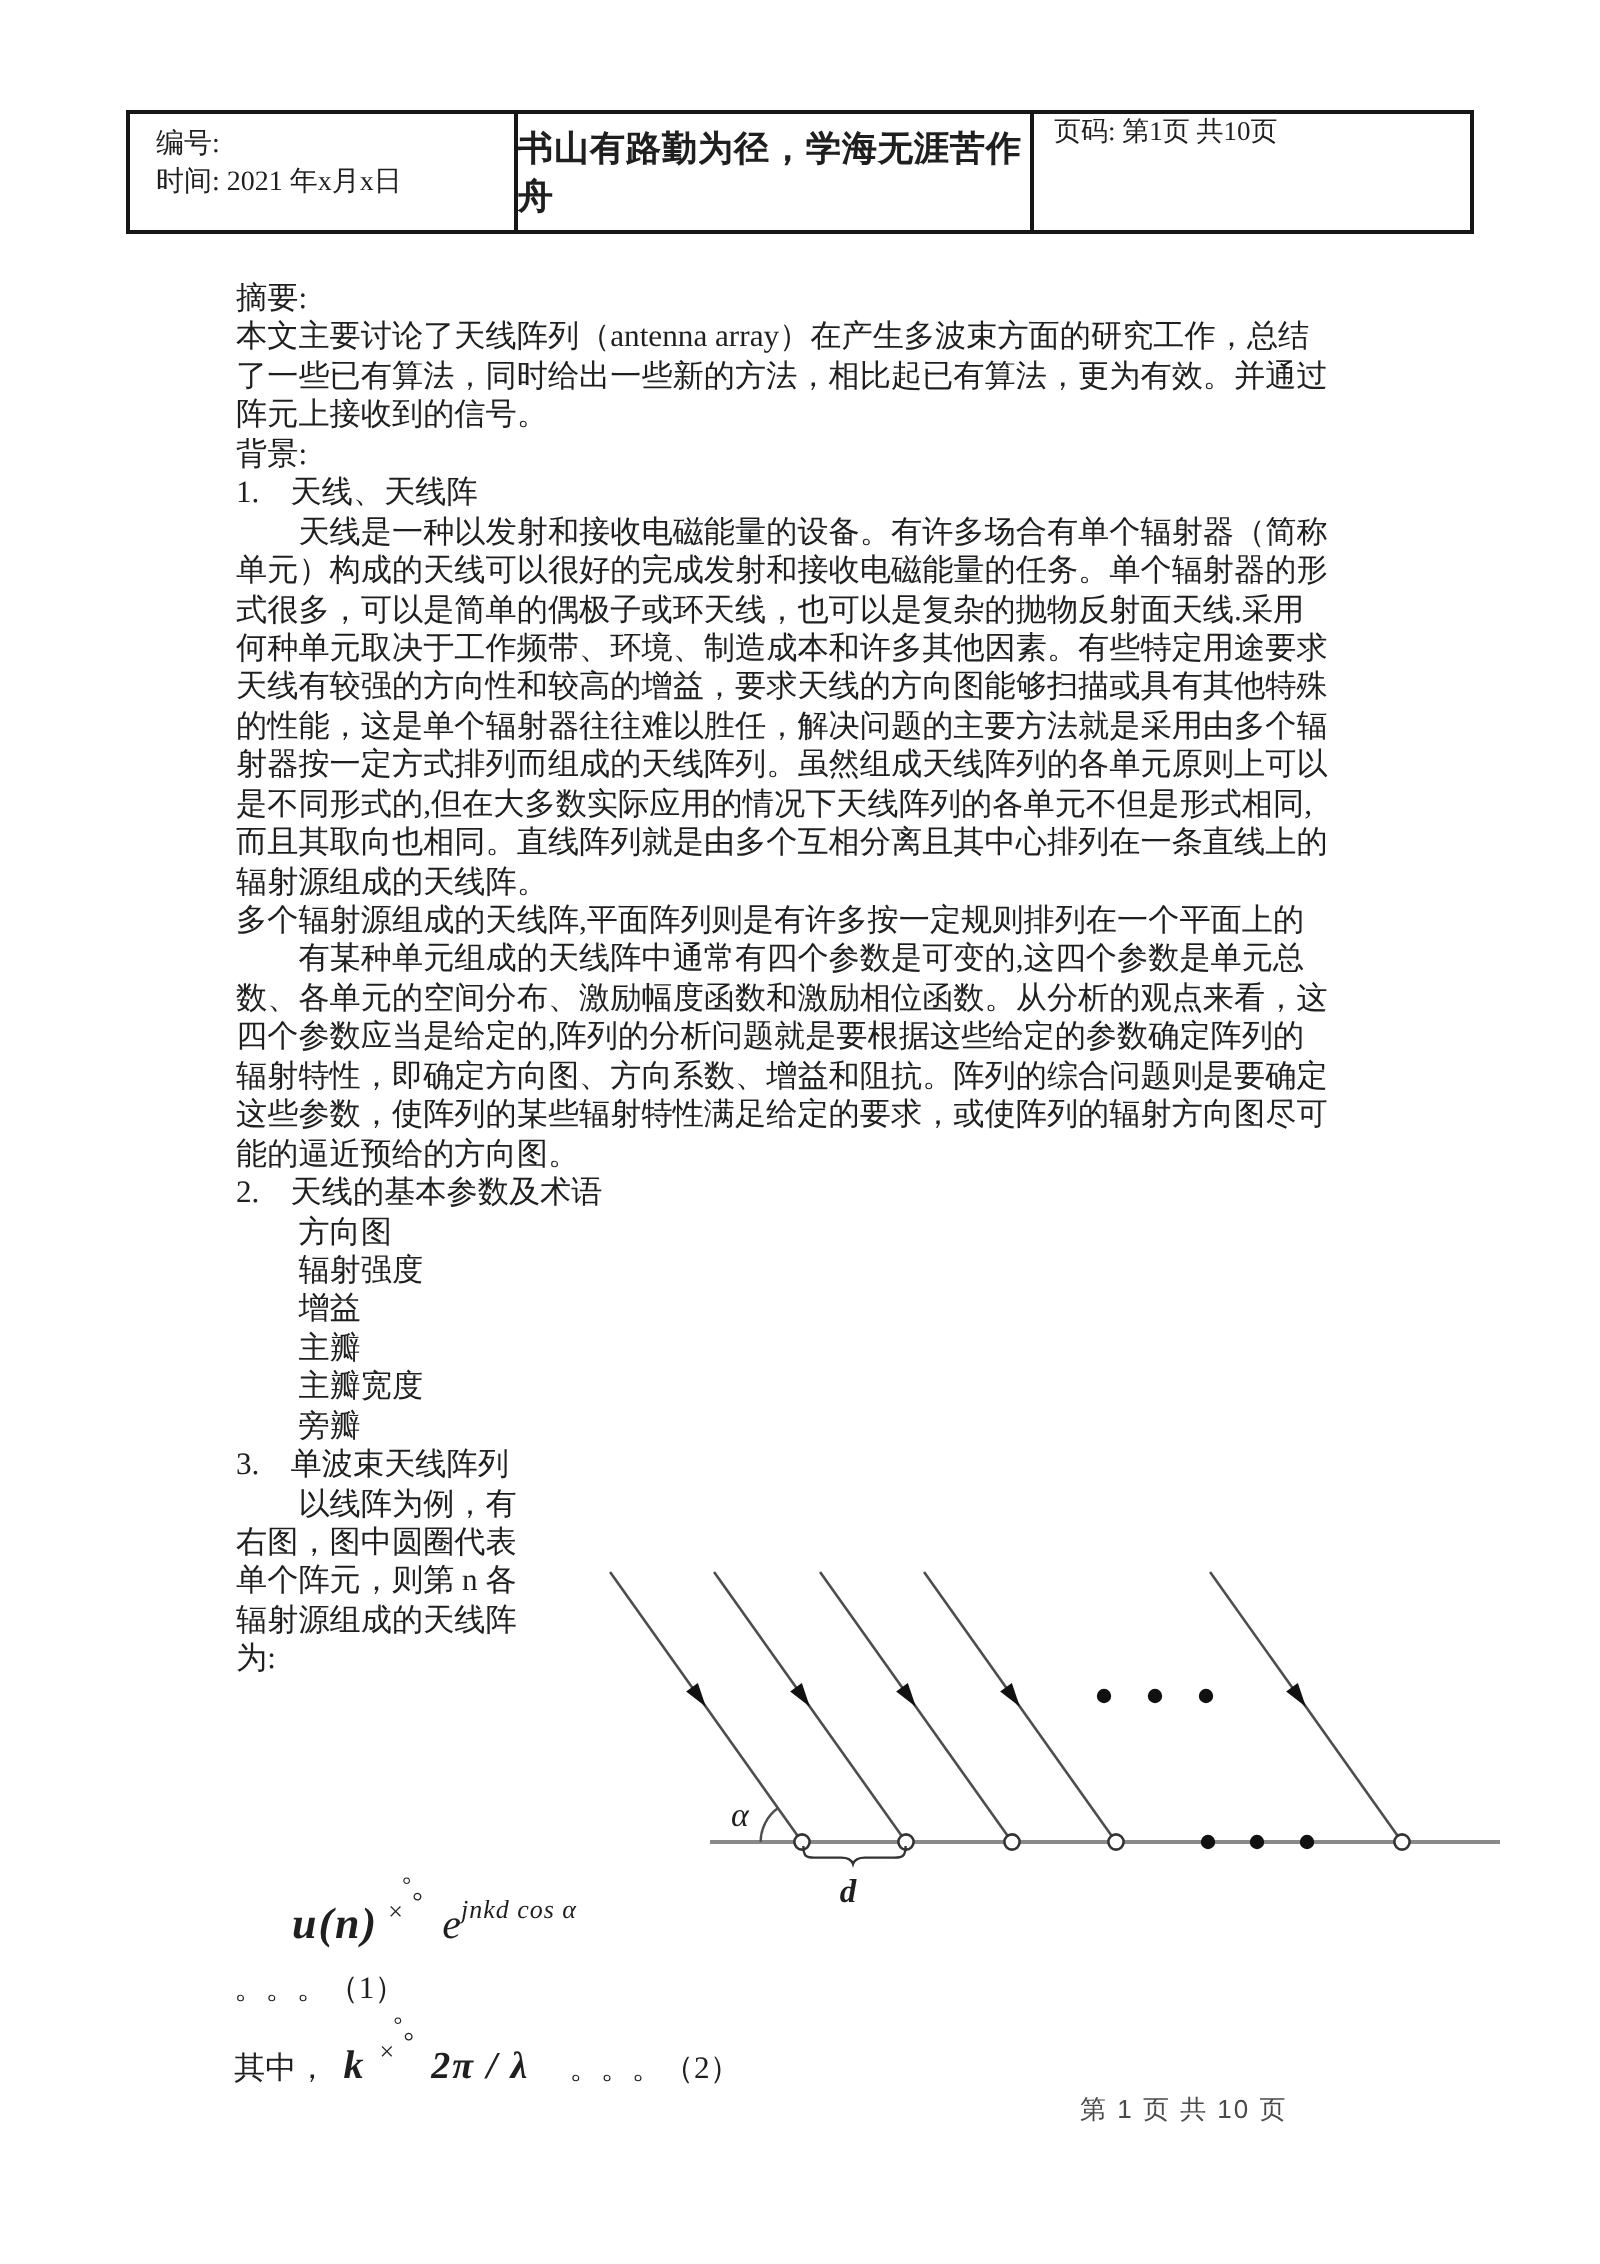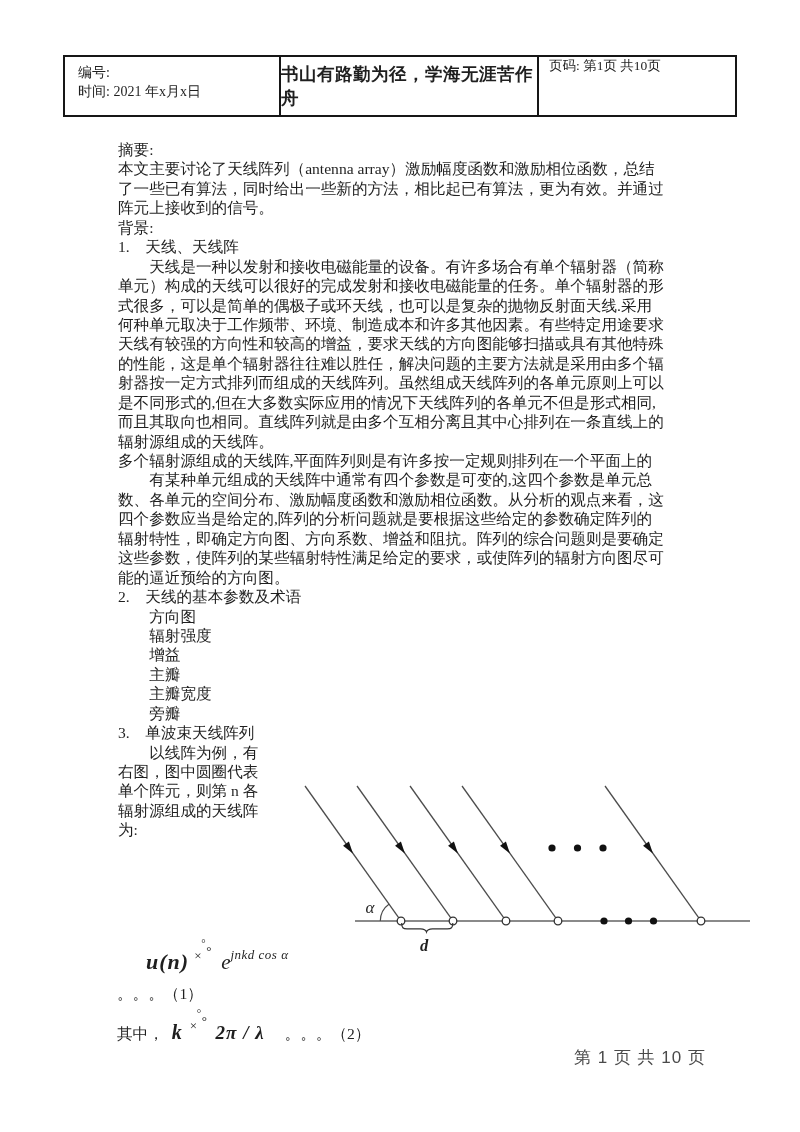--- a/index.html
+++ b/index.html
@@ -8,21 +8,21 @@
     font-family:"Liberation Serif","DejaVu Serif",serif;color:#1f1f1f;
     overflow:hidden;margin:0 auto;
   }
   
   .hdr{
     position:absolute;left:63px;top:55px;width:674px;height:62px;
     display:flex;box-sizing:border-box;border:2px solid #161616;
   }
   .hdr-cell{box-sizing:border-box;}
   .hdr-left{
-    width:216px;padding:7px 0 0 13px;font-size:14px;line-height:18.5px;
+    width:194px;padding:7px 0 0 13px;font-size:14px;line-height:18.5px;
     border-right:2px solid #161616;
   }
   .hdr-mid{
     width:258px;display:flex;align-items:center;justify-content:center;
     font-size:17.5px;font-weight:700;letter-spacing:0.5px;
     border-right:2px solid #161616;
   }
   .hdr-right{
     width:185px;display:flex;padding-left:10px;
     font-size:13.5px;
@@ -44,22 +44,22 @@
   .csym .cr2{position:absolute;left:12px;top:2px;font-size:13px;font-style:normal;font-weight:400;}
   .fnum1{position:absolute;left:117px;top:984px;font-size:15.6px;}
   .formula2{position:absolute;left:117px;top:1011px;font-size:15.6px;}
   .fk{font-style:italic;font-weight:700;font-size:20px;margin:0 3px 0 8px;}
   .frhs{font-style:italic;font-weight:600;font-size:19px;letter-spacing:1px;}
   .fnum2{margin-left:16px;font-size:15.6px;}
   
   .diagram-svg{position:absolute;left:0;top:0;pointer-events:none;}
   
   .footer{
-    position:absolute;left:540px;top:1046px;width:200px;text-align:center;
-    font-size:17px;color:#4a4a4a;letter-spacing:1px;
+    position:absolute;left:540px;top:1046px;width:200px;text-align:left;
+    font-size:13px;color:#4a4a4a;letter-spacing:1px;
     font-family:"Liberation Sans","DejaVu Sans",sans-serif;
   }
 </style>
 </head>
 <body>
 
 <div class="page">
 
   <div class="hdr">
     <div class="hdr-cell hdr-left">
@@ -69,21 +69,21 @@
     <div class="hdr-cell hdr-mid">
       <span>书山有路勤为径，学海无涯苦作舟</span>
     </div>
     <div class="hdr-cell hdr-right">
       <span>页码: 第1页 共10页</span>
     </div>
   </div>
 
   <div class="body-text">
       <div class="bline">摘要:</div>
-      <div class="bline">本文主要讨论了天线阵列（antenna array）激励幅度函数和激励相位函数，总结</div>
+      <div class="bline">本文主要讨论了天线阵列（antenna array）在产生多波束方面的研究工作，总结</div>
       <div class="bline">了一些已有算法，同时给出一些新的方法，相比起已有算法，更为有效。并通过</div>
       <div class="bline">阵元上接收到的信号。</div>
       <div class="bline">背景:</div>
       <div class="bline">1.　天线、天线阵</div>
       <div class="bline">　　天线是一种以发射和接收电磁能量的设备。有许多场合有单个辐射器（简称</div>
       <div class="bline">单元）构成的天线可以很好的完成发射和接收电磁能量的任务。单个辐射器的形</div>
       <div class="bline">式很多，可以是简单的偶极子或环天线，也可以是复杂的抛物反射面天线.采用</div>
       <div class="bline">何种单元取决于工作频带、环境、制造成本和许多其他因素。有些特定用途要求</div>
       <div class="bline">天线有较强的方向性和较高的增益，要求天线的方向图能够扫描或具有其他特殊</div>
       <div class="bline">的性能，这是单个辐射器往往难以胜任，解决问题的主要方法就是采用由多个辐</div>

